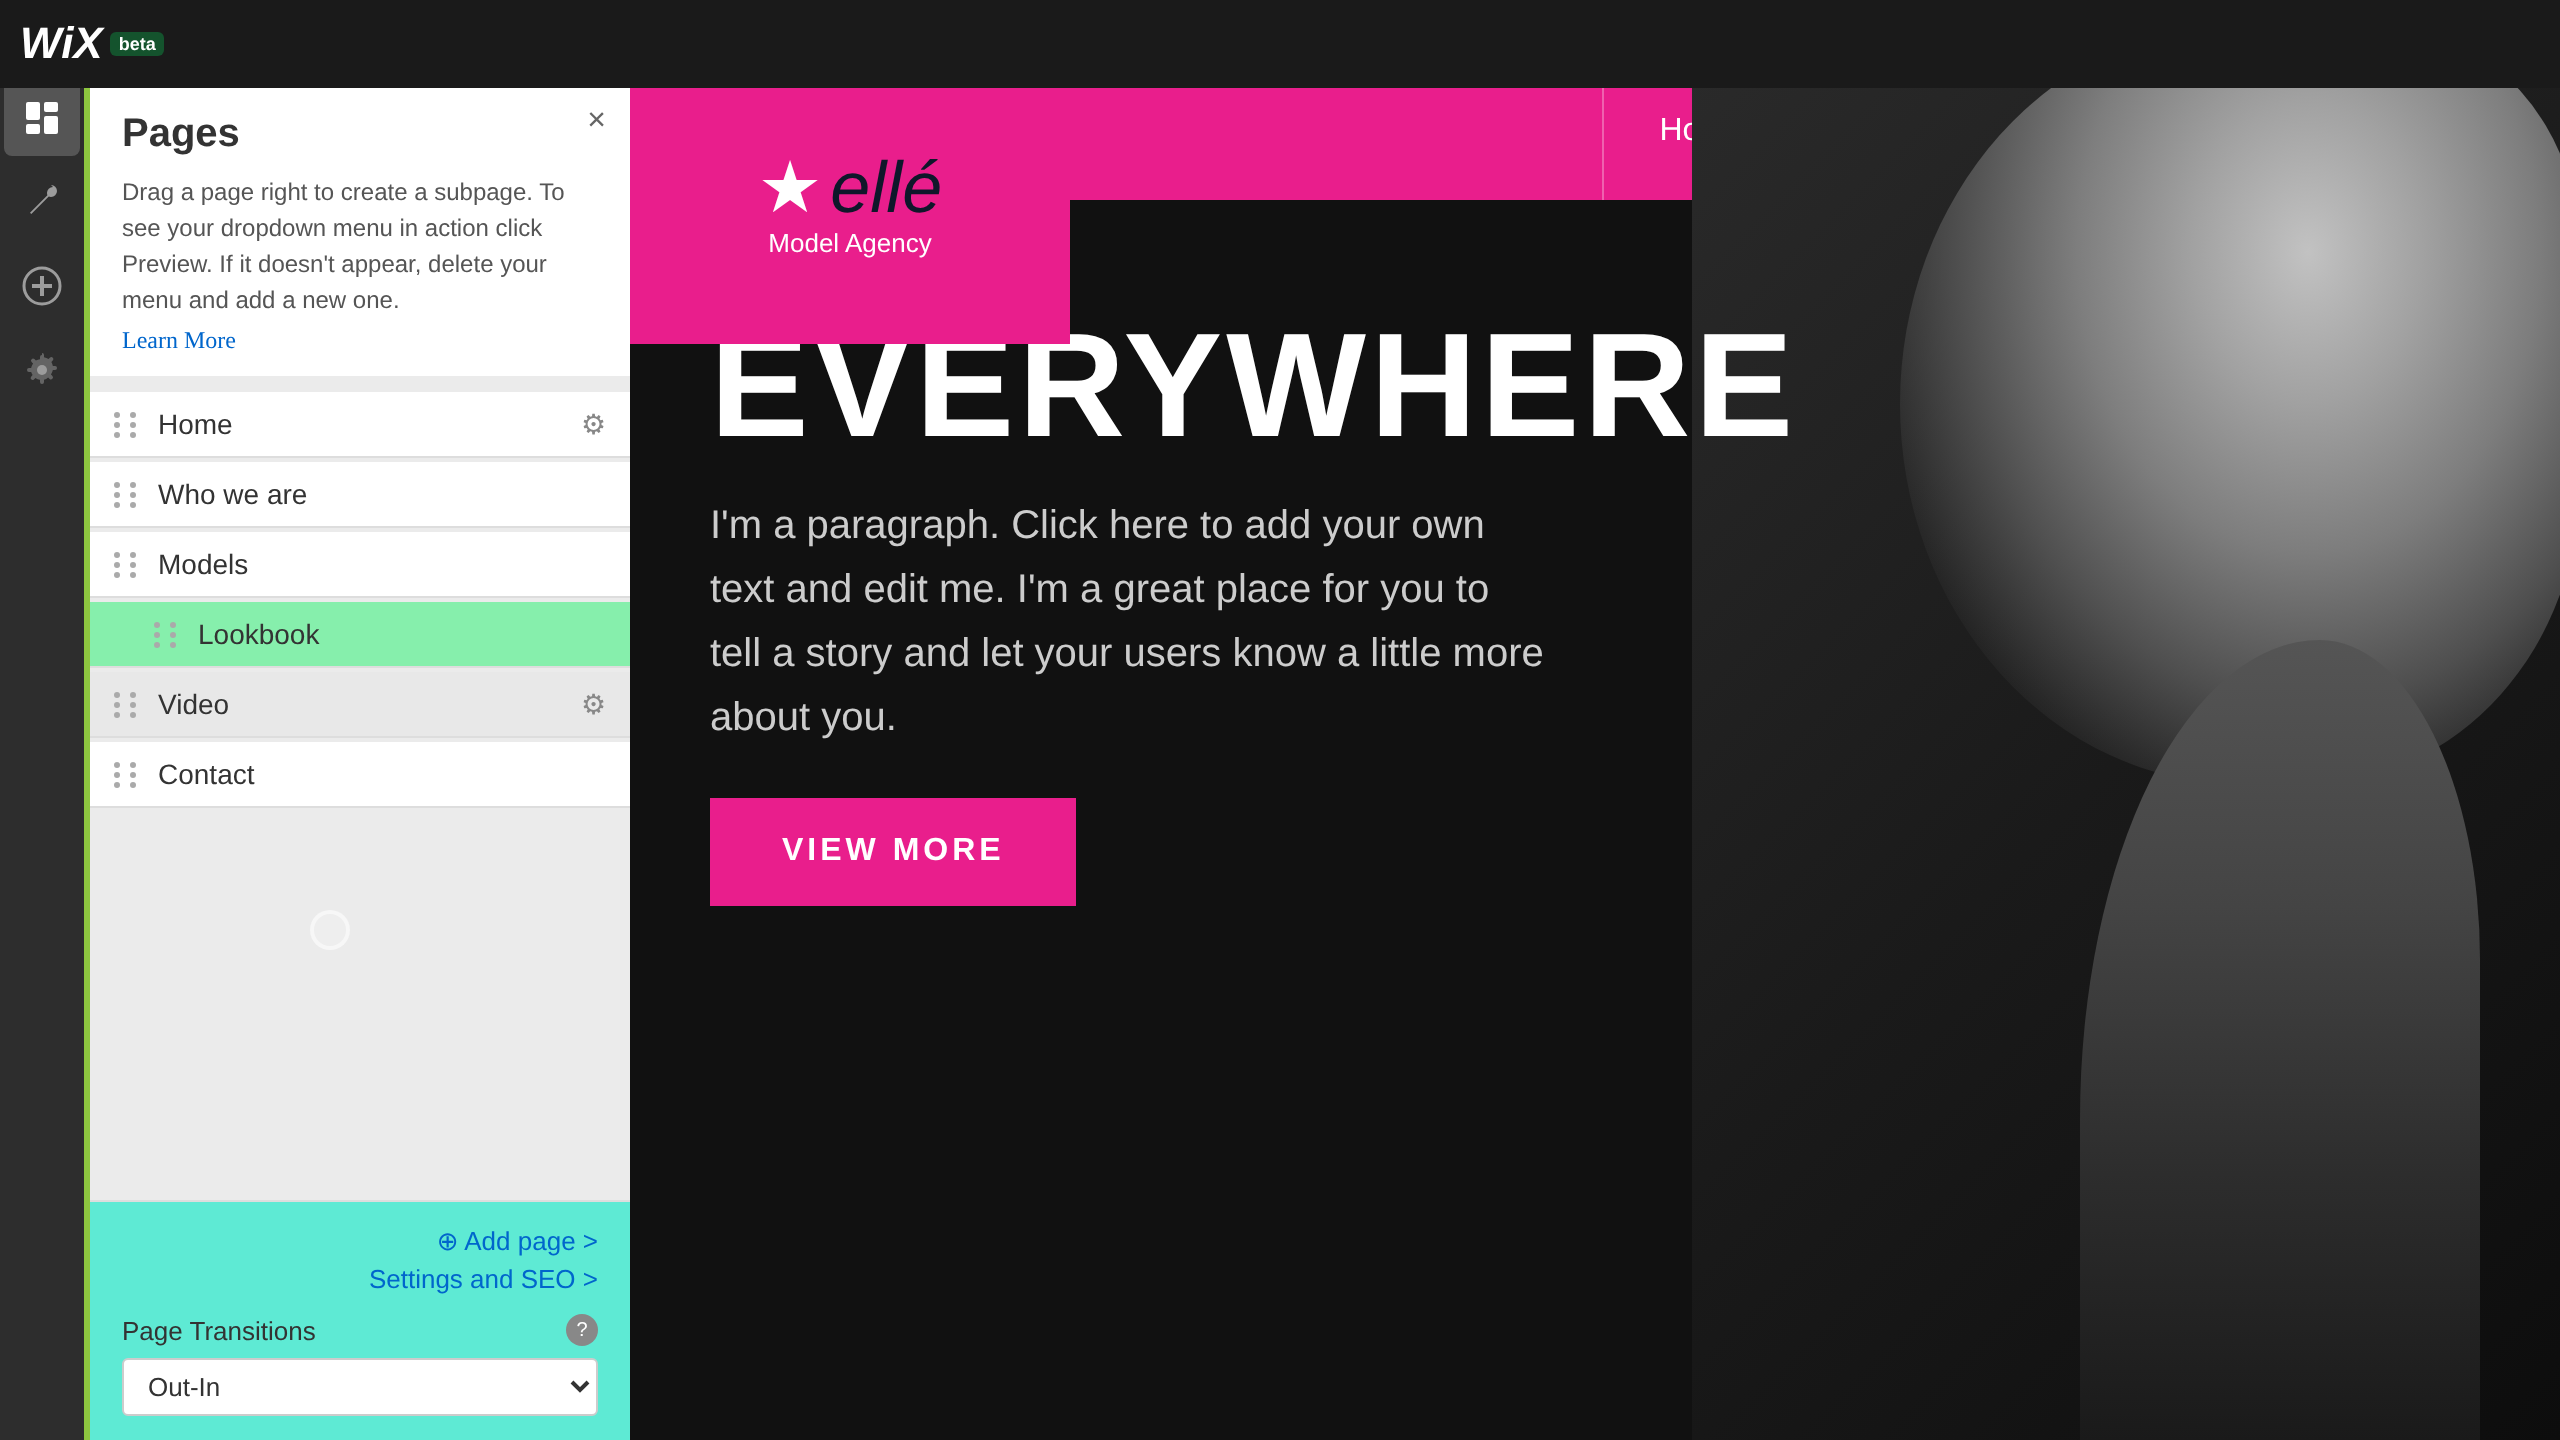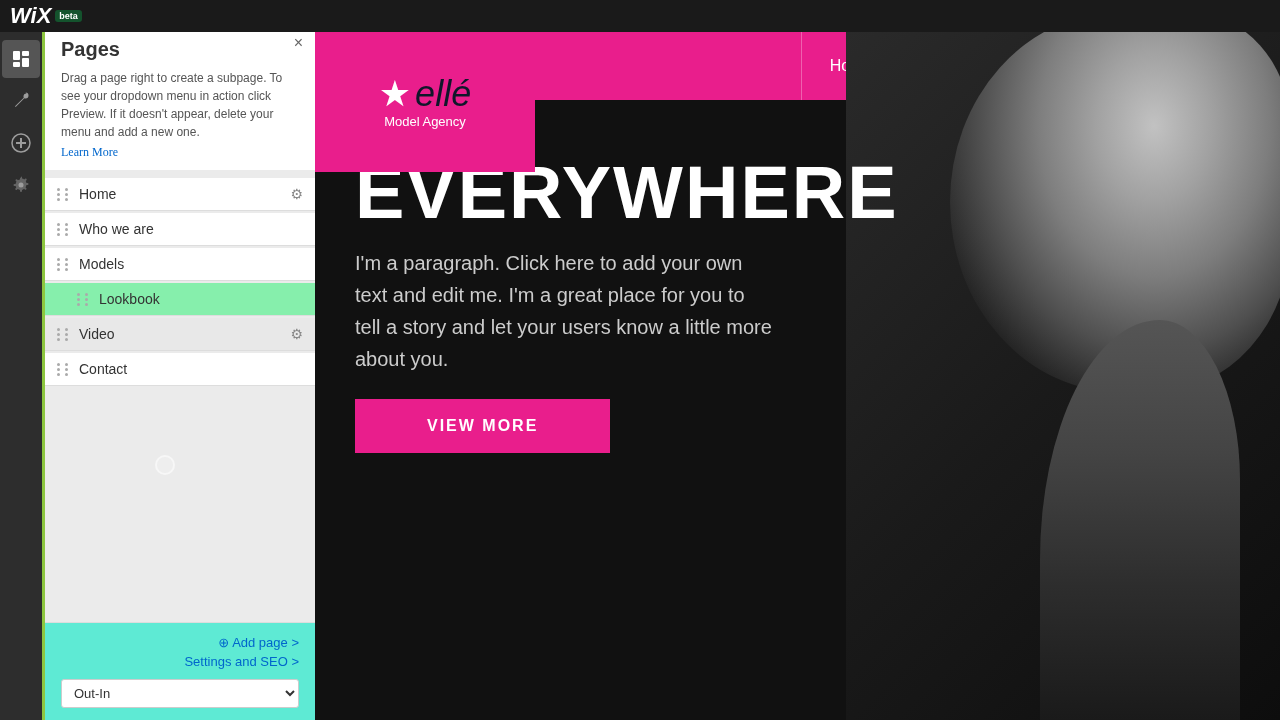--- a/index.html
+++ b/index.html
@@ -9,21 +9,21 @@
       overflow: hidden;
       font-family: Arial, sans-serif;
       background: #1a1a1a;
       position: relative;
     }
 
     
     #wix-topbar {
       position: absolute;
       top: 0; left: 0; right: 0;
-      height: 32px;
+      height: 44px;
       background: #1a1a1a;
       display: flex;
       align-items: center;
       padding: 0 10px;
       z-index: 100;
     }
     #wix-logo {
       display: flex;
       align-items: center;
       gap: 4px;
@@ -68,21 +68,21 @@
       justify-content: center;
       cursor: pointer;
       color: #ccc;
       font-size: 18px;
     }
     .toolbar-btn.active { background: #555; color: white; }
 
     
     #pages-panel {
       position: absolute;
-      top: 24px;
+      top: 42px;
       left: 45px;
       width: 270px;
       bottom: 0;
       background: #f0f0f0;
       z-index: 40;
       display: flex;
       flex-direction: column;
     }
     #panel-header {
       background: white;
@@ -298,21 +298,21 @@
       color: #ccc;
       font-size: 20px;
       line-height: 1.6;
       margin-top: 14px;
       max-width: 420px;
     }
     .view-more-btn {
       background: #e91e8c;
       color: white;
       border: none;
-      padding: 18px 72px;
+      padding: 18px 36px;
       font-size: 16px;
       font-weight: bold;
       letter-spacing: 2px;
       cursor: pointer;
       margin-top: 24px;
       display: block;
     }
 
     
     #model-image {
@@ -484,20 +484,24 @@
           <span></span>
       </div>
       <span class="page-name">Contact</span>
     </div>
   </div>
 
   <div id="panel-footer">
     <a class="add-page-link">⊕ Add page &gt;</a>
     <a class="settings-seo-link">Settings and SEO &gt;</a>
     <div id="page-transitions">
+      <div class="transitions-label">
+        <span>Page Transitions</span>
+        <div class="help-icon">?</div>
+      </div>
       <select class="transitions-select">
         <option>Out-In</option>
         <option>In-Out</option>
         <option>Fade</option>
         <option>Slide</option>
       </select>
     </div>
   </div>
 </div>
 

